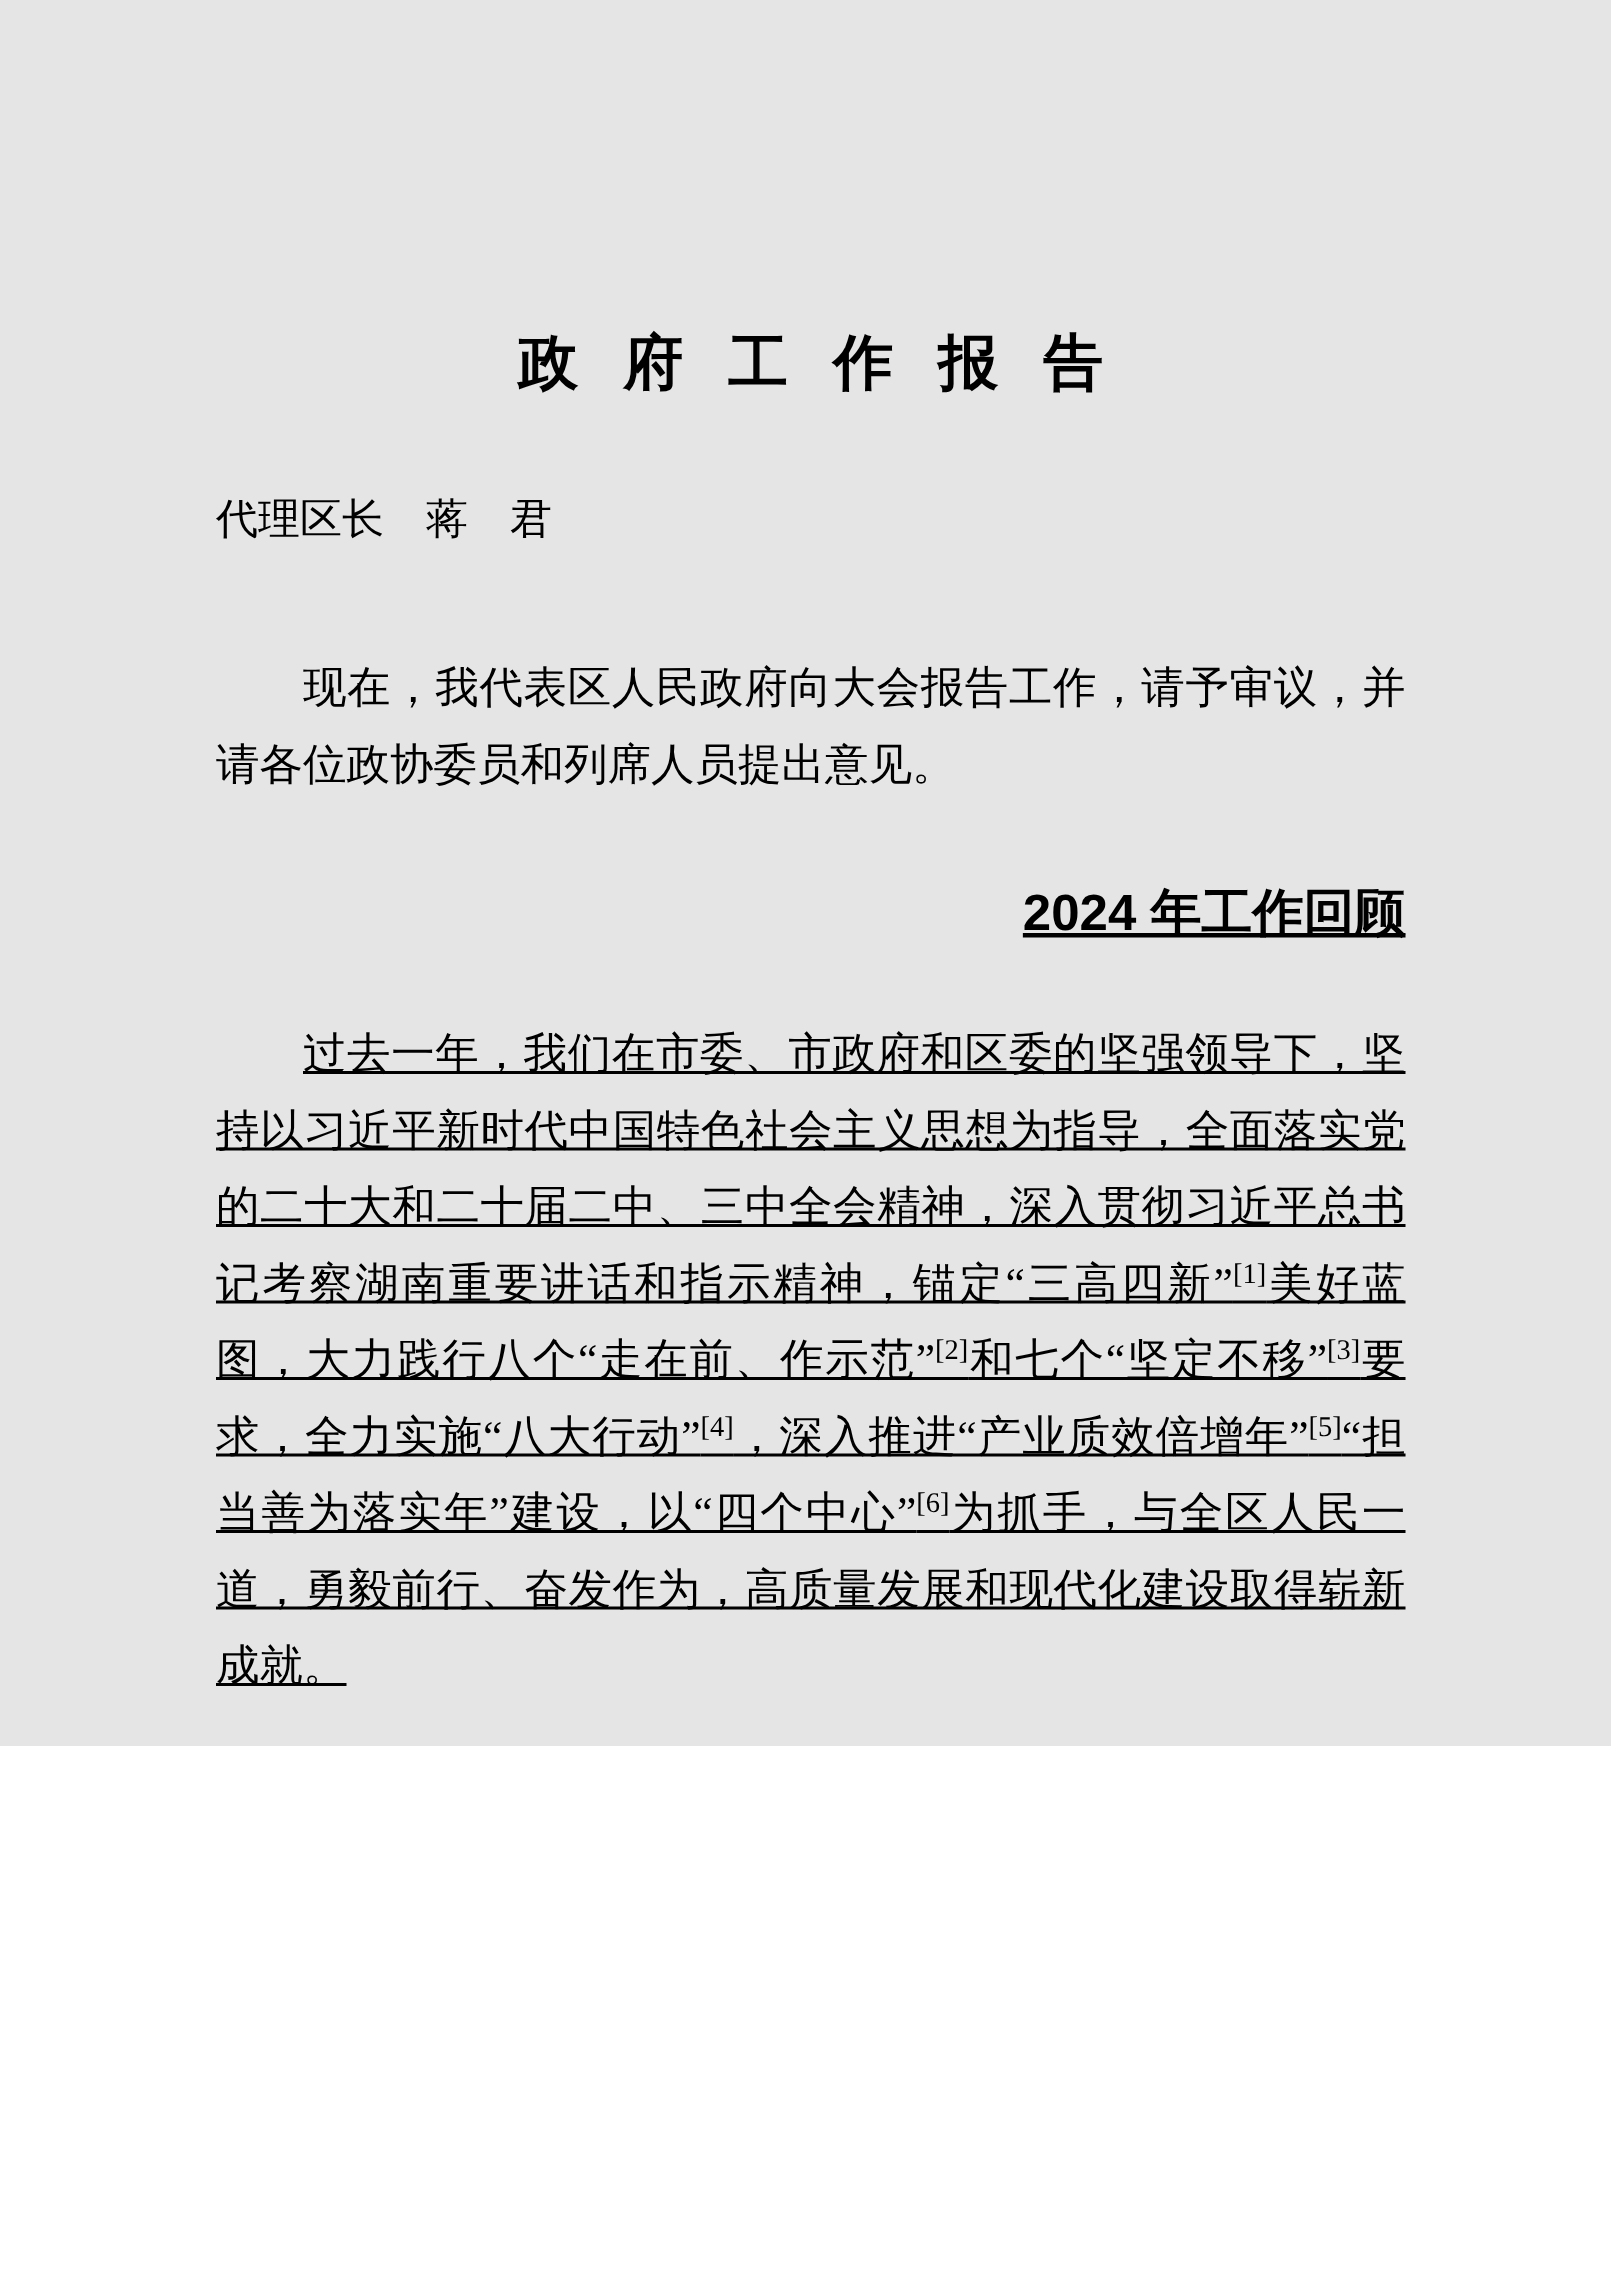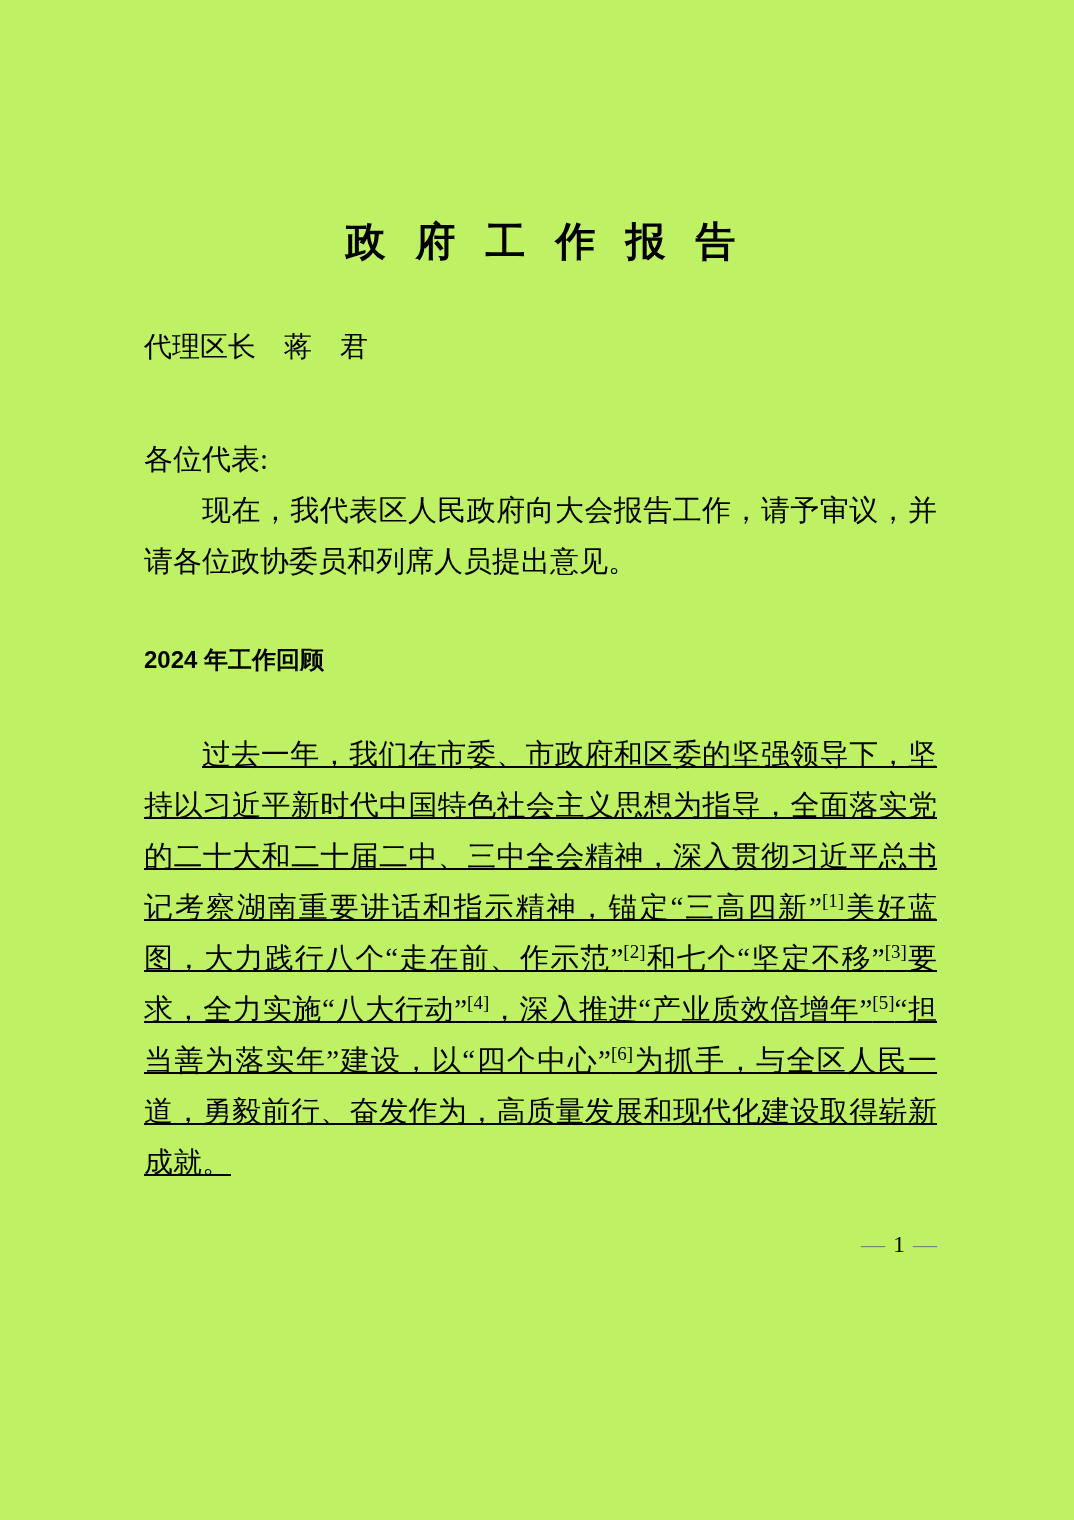--- a/index.html
+++ b/index.html
@@ -1,21 +1,21 @@
 <!DOCTYPE html>
 <html><head>
 <meta charset="utf-8">
 <style>
   html, body { margin: 0; padding: 0; background: #ffffff; }
   .page {
     position: relative;
     width: 1074px;
-    height: 1520px;
+    height: 1164px;
     margin: 0 auto;
-    background: #bef264;
+    background: #e5e5e5;
     box-sizing: border-box;
     padding: 222px 137px 0 144px;
     overflow: hidden;
     color: #000000;
     font-family: "Liberation Serif", "DejaVu Serif", serif;
   }
   .doc-title {
     margin: 0;
     font-size: 40px;
     line-height: 40px;
@@ -42,25 +42,26 @@
   .body-block {
     margin: 61px 0 0 0;
     font-size: 29px;
     line-height: 51px;
     text-align: justify;
   }
   .body-block p { margin: 0; }
   .para-indent { text-indent: 2em; }
   .section-heading {
     margin: 47px 0 0 0;
-    font-size: 24px;
+    font-size: 34px;
     line-height: 52px;
     font-weight: bold;
-    text-align: left;
+    text-align: right;
     font-family: "Liberation Sans", "DejaVu Sans", sans-serif;
+    text-decoration: underline;
   }
   .review-block {
     margin: 43px 0 0 0;
     font-size: 29px;
     line-height: 51px;
     text-align: justify;
     text-indent: 2em;
     text-decoration: underline;
   }
   .review-block sup {
@@ -84,21 +85,20 @@
 <body>
 
 <div class="page">
 
   <h1 class="doc-title">政 府 工 作 报 告</h1>
 
 
   <div class="speaker">代理区长　蒋　君</div>
 
   <div class="body-block">
-    <p class="salutation">各位代表:</p>
     <p class="para-indent">现在，我代表区人民政府向大会报告工作，请予审议，并请各位政协委员和列席人员提出意见。</p>
   </div>
 
   <h2 class="section-heading">2024 年工作回顾</h2>
 
   <p class="review-block"><span>过去一年，我们在市委、市政府和区委的坚强领导下，坚持以习近平新时代中国特色社会主义思想为指导，全面落实党的二十大和二十届二中、三中全会精神，深入贯彻习近平总书记考察湖南重要讲话和指示精神，锚定“三高四新”</span><sup>[1]</sup><span>美好蓝图，大力践行八个“走在前、作示范”</span><sup>[2]</sup><span>和七个“坚定不移”</span><sup>[3]</sup><span>要求，全力实施“八大行动”</span><sup>[4]</sup><span>，深入推进“产业质效倍增年”</span><sup>[5]</sup><span>“担当善为落实年”建设，以“四个中心”</span><sup>[6]</sup><span>为抓手，与全区人民一道，勇毅前行、奋发作为，高质量发展和现代化建设取得崭新成就。</span></p>
 
   <div class="page-number">
     <span class="dash">—</span><span class="num">1</span><span class="dash">—</span>
   </div>

